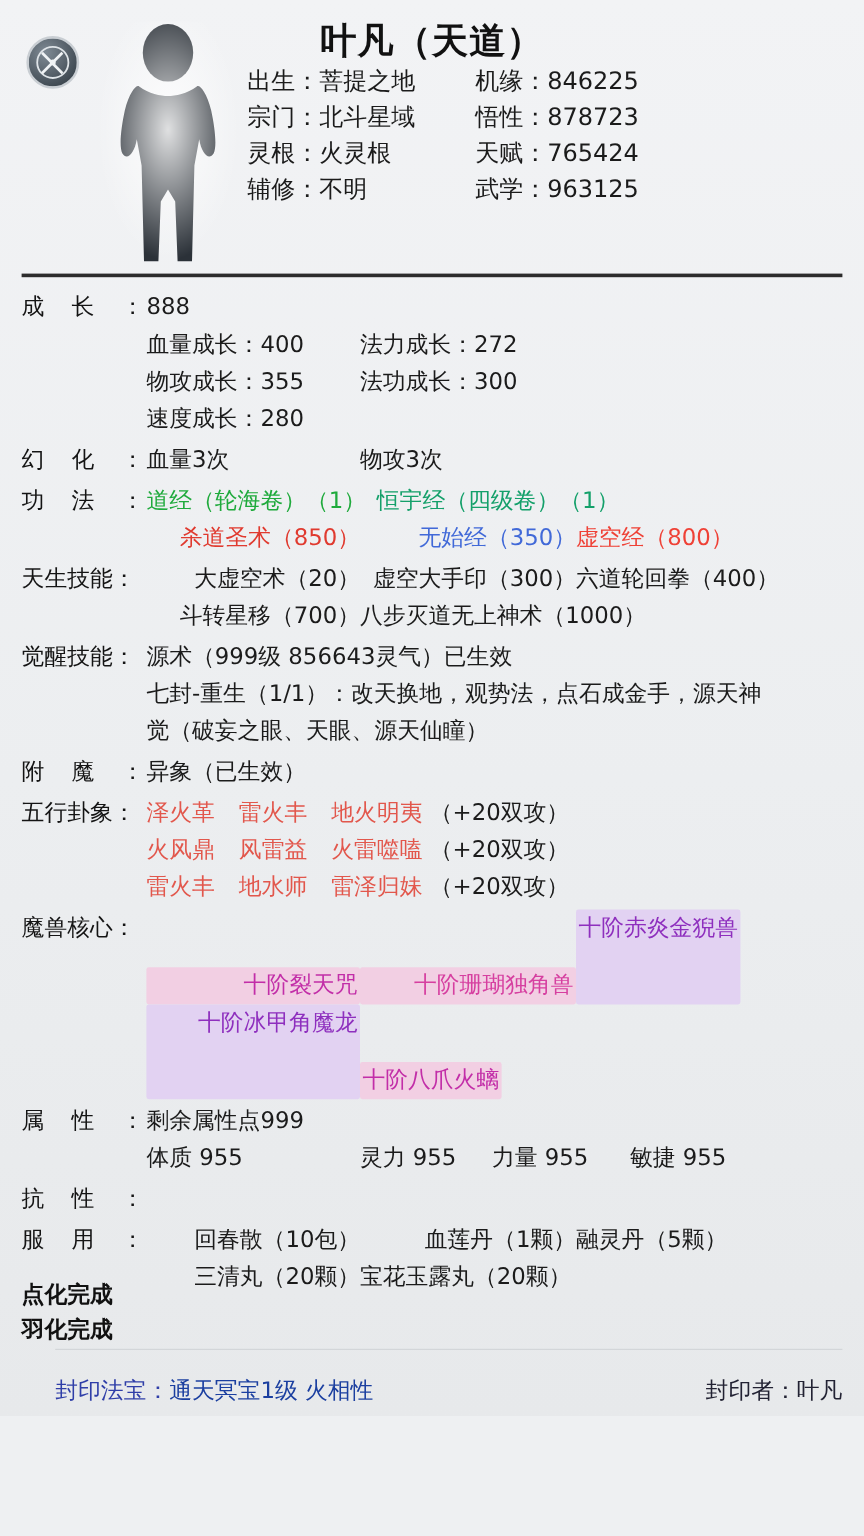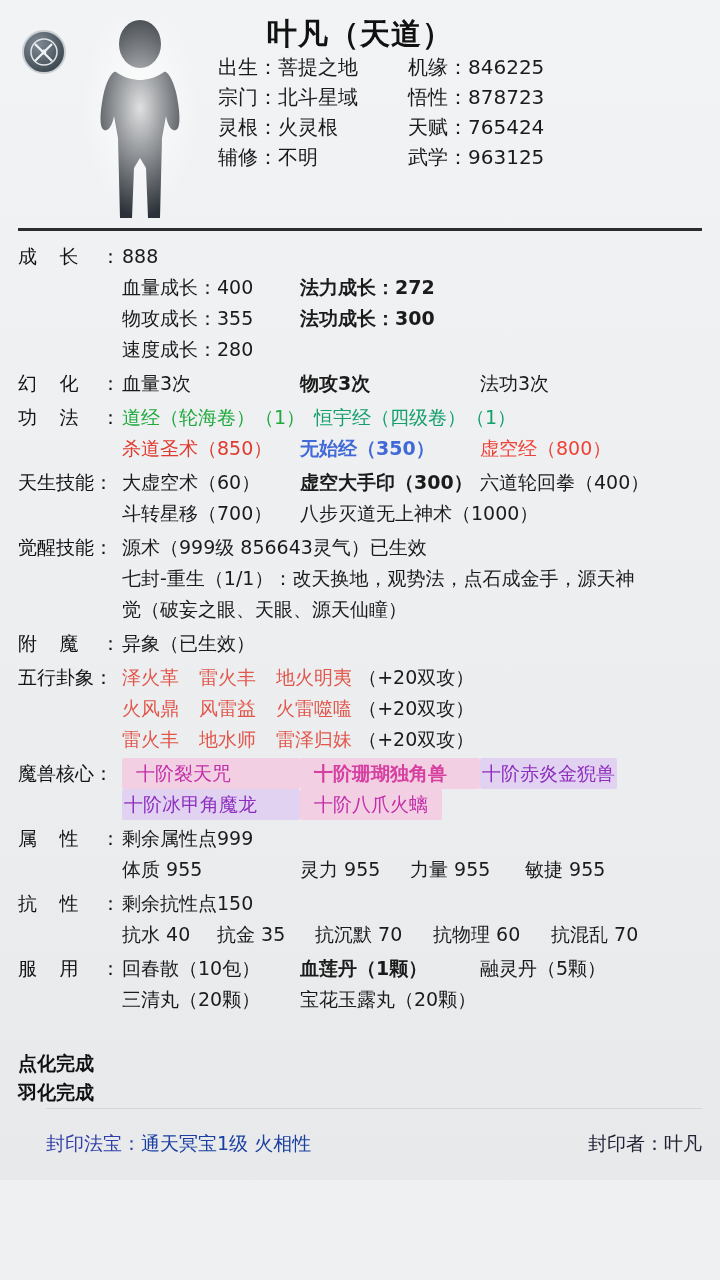--- a/index.html
+++ b/index.html
@@ -53,21 +53,21 @@
     top: 18px;
     width: 120px;
     height: 200px;
   }
   .avatar .glow {
     position:absolute; left:0; top:0; width:120px; height:200px;
     background: radial-gradient(ellipse at 50% 45%, rgba(255,255,255,0.85) 0%, rgba(255,255,255,0) 70%);
   }
   .stats {
     position: absolute;
-    left: 200px;
+    left: 188px;
     top: 52px;
     width: 500px;
     font-size: 20px;
     line-height: 30px;
   }
   .stats-row { display: flex; }
   .stats-col-l { width: 190px; }
   .stats-col-r { width: 230px; }
   .divider {
     height: 3px;
@@ -90,55 +90,55 @@
   }
   .label.spread {
     display: flex;
     justify-content: space-between;
     padding-right: 2px;
   }
   .val { flex: 1; }
   .line { display: block; }
   .cols { display: flex; }
   .c1 { width: 178px; }
-  .c2 { width: 180px; font-weight: bold; }
+  .c2 { width: 180px; }
   .c3 { width: 190px; }
   .g-green { color: #1faa3c; }
   .g-teal  { color: #14a06a; }
   .g-red   { color: #e03a2f; }
   .g-blue  { color: #4169d8; }
   .g-red2  { color: #ef4136; }
   .g-orange{ color: #e2574c; }
   .g-purple{ color: #8e2fbe; }
   .g-magenta{ color: #c22ea8; }
   .g-pink  { color: #d63fa0; }
-  .hl-pink { background: #f2cfe3; padding: 0 14px; border-radius:2px;}
+  .hl-pink { background: #f2cfe3; padding: 0 2px; border-radius:2px;margin-top:48px;}
   .hl-purple { background: #e2d2f2; padding: 0 2px; border-radius:2px;}
   .footer {
     position: absolute;
     left: 18px;
     right: 18px;
-    bottom: 22px;
+    bottom: 6px;
     font-size: 19px;
     line-height: 29px;
   }
   .footer .fline { font-weight: bold; color:#111; }
   .seal-row {
     display: flex;
     justify-content: space-between;
     align-items: baseline;
     border-top: 1px solid #d3d6d9;
     padding-top: 20px;
     margin-top: 1px;
     margin-left: 28px;
   }
   .seal-left { color: #2f3ea8; }
   .seal-left .sname { color: #1b3fa0; }
   .seal-right { color: #223; }
-  .nowrap { white-space: nowrap; }
+  .nowrap { white-space: nowrap; text-align: right; }
   .sp { display:inline-block; width:14px; }
 </style>
 </head>
 <body>
 
 <div class="screen">
 
   <div class="header">
 
     <div class="title">叶凡（天道）</div>
@@ -207,21 +207,20 @@
 
   <div class="row">
     <div class="label spread">
       <span>幻</span>
       <span>化</span>
       <span>：</span>
     </div>
     <div class="val cols">
       <span class="c1">血量3次</span>
       <span class="c2">物攻3次</span>
-      <span class="c3">法功3次</span>
     </div>
   </div>
 
   <div class="row">
     <div class="label spread">
       <span>功</span>
       <span>法</span>
       <span>：</span>
     </div>
     <div class="val">
@@ -237,21 +236,21 @@
       </span>
     </div>
   </div>
 
   <div class="row">
     <div class="label">
       <span>天生技能</span><span>：</span>
     </div>
     <div class="val">
       <span class="line cols">
-        <span class="c1 nowrap">大虚空术（60）</span>
+        <span class="c1 nowrap">大虚空术（20）</span>
         <span class="c2 nowrap">虚空大手印（300）</span>
         <span class="nowrap">六道轮回拳（400）</span>
       </span>
       <span class="line cols">
         <span class="c1 nowrap">斗转星移（700）</span>
         <span class="nowrap">八步灭道无上神术（1000）</span>
       </span>
     </div>
   </div>
 
@@ -335,30 +334,20 @@
         <span>敏捷 955</span>
       </span>
     </div>
   </div>
 
   <div class="row">
     <div class="label spread">
       <span>抗</span>
       <span>性</span>
       <span>：</span>
-    </div>
-    <div class="val">
-      <span class="line">剩余抗性点150</span>
-      <span class="line cols">
-        <span style="width:95px">抗水 40</span>
-        <span style="width:98px">抗金 35</span>
-        <span style="width:118px">抗沉默 70</span>
-        <span style="width:118px">抗物理 60</span>
-        <span>抗混乱 70</span>
-      </span>
     </div>
   </div>
 
   <div class="row">
     <div class="label spread">
       <span>服</span>
       <span>用</span>
       <span>：</span>
     </div>
     <div class="val">

